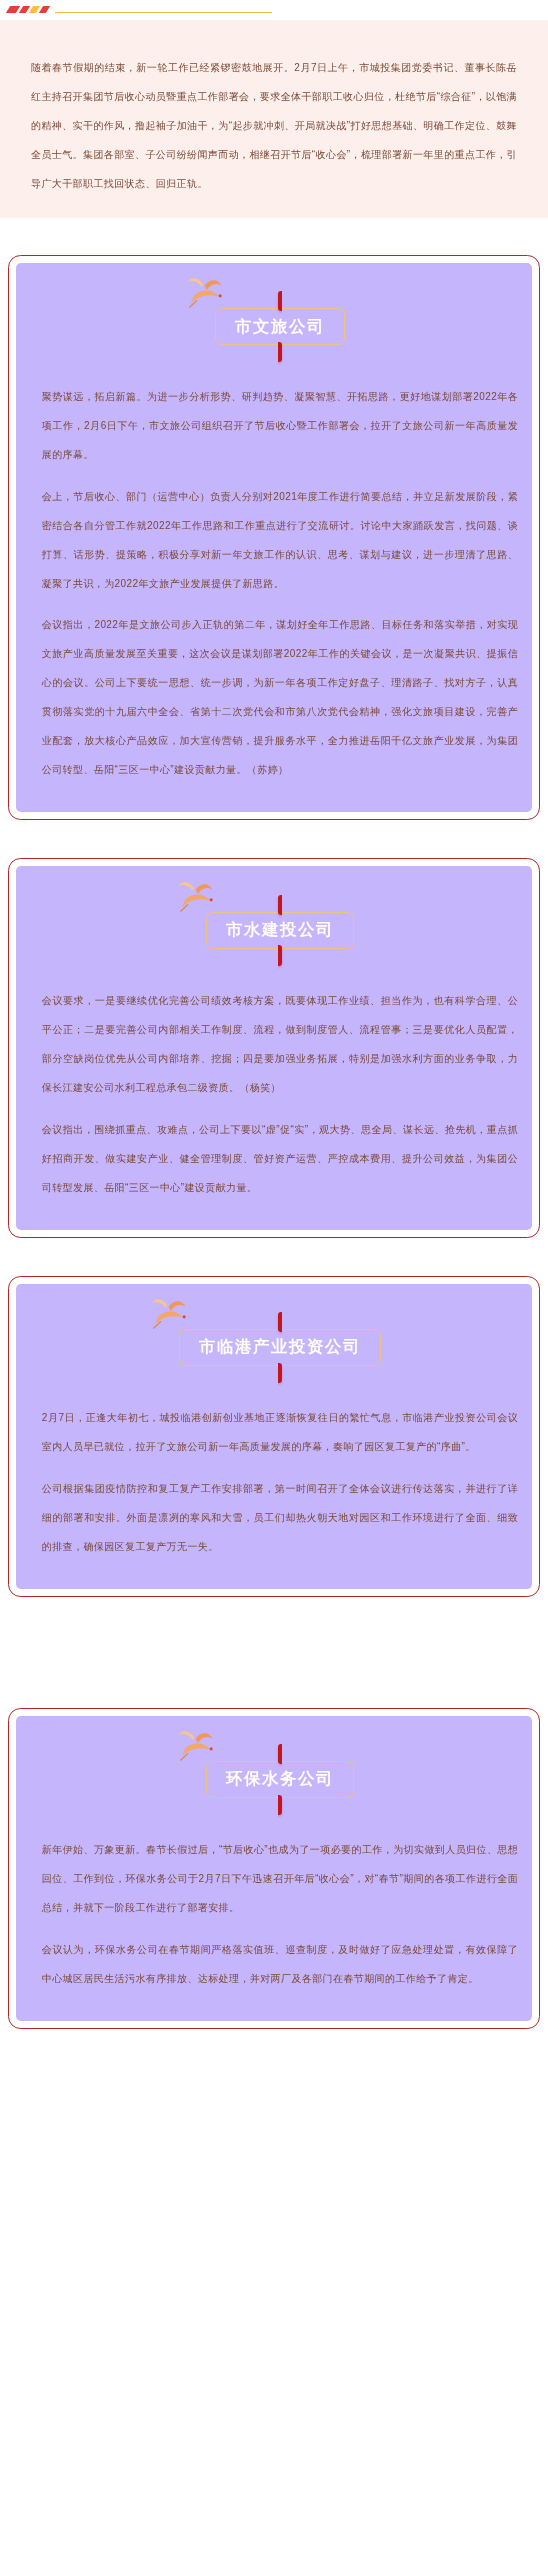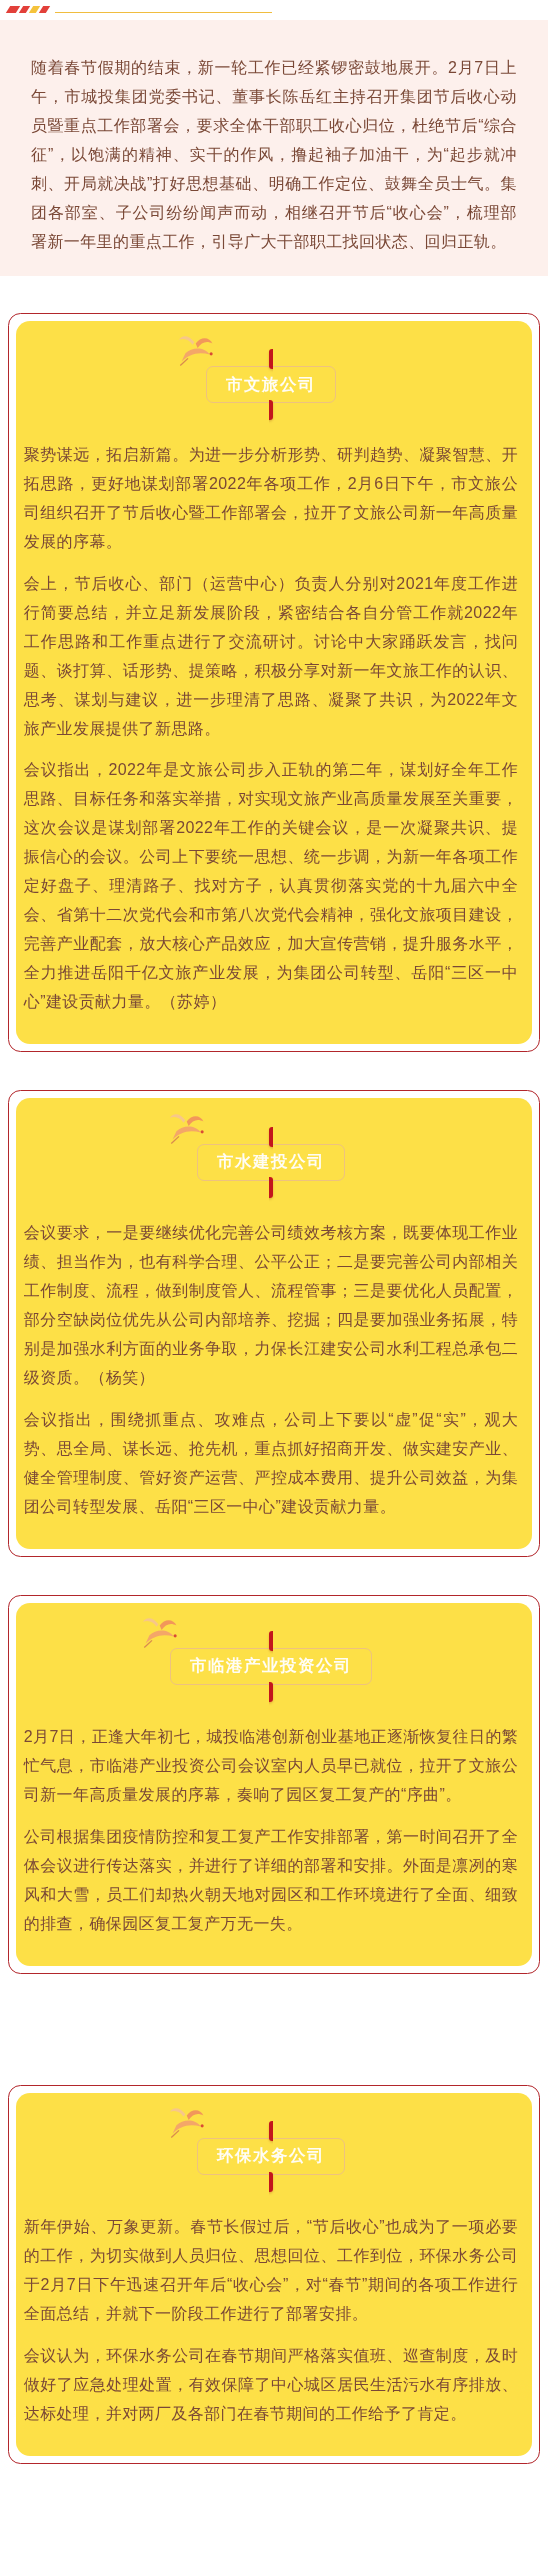--- a/index.html
+++ b/index.html
@@ -20,43 +20,43 @@
   .slash.s4 { left:41px;  width:7px;  background:#e2403a; }
   .deco-line { position:absolute; left:55px; top:11.7px; width:217px; height:1.6px; background:#f0bd3f; }
 
   
   .intro {
     background:#fdf0ec;
     padding:33px 31px 20.3px 31px;
   }
   .intro p, .card-inner p {
     margin:12.5px 0 0 0;
-    font-size:16px;
+    font-size:10px;
     line-height:29px;
     color:#7a4836;
     text-align:justify;
     text-justify:inter-ideograph;
     letter-spacing:0.4px;
   }
   .intro p { margin:0; }
 
   
   .card {
     margin:37px 7.8px 0 7.8px;
     background:#ffffff;
     border:1.6px solid #b2262b;
     border-radius:12.5px;
     padding:7px;
   }
   .card + .card { margin-top:38px; }
   .card.gap-large { margin-top:111px; }
   .card-inner {
-    background:#fde047;
-    border-radius:14px;
-    padding:19px 14px 28px 8px;
+    background:#c4b5fd;
+    border-radius:5px;
+    padding:19px 14px 28px 26px;
   }
   .card-inner p:first-of-type { margin-top:0; }
 
   .badge-row { text-align:center; margin:12.5px 0 23.5px 0; }
   .badge { position:relative; display:inline-block; }
   .badge-plate {
     background:#c3161c;
     border-radius:9.4px;
     padding:3.1px;
     box-shadow:0 1.6px 2.3px rgba(140,30,20,0.25);

